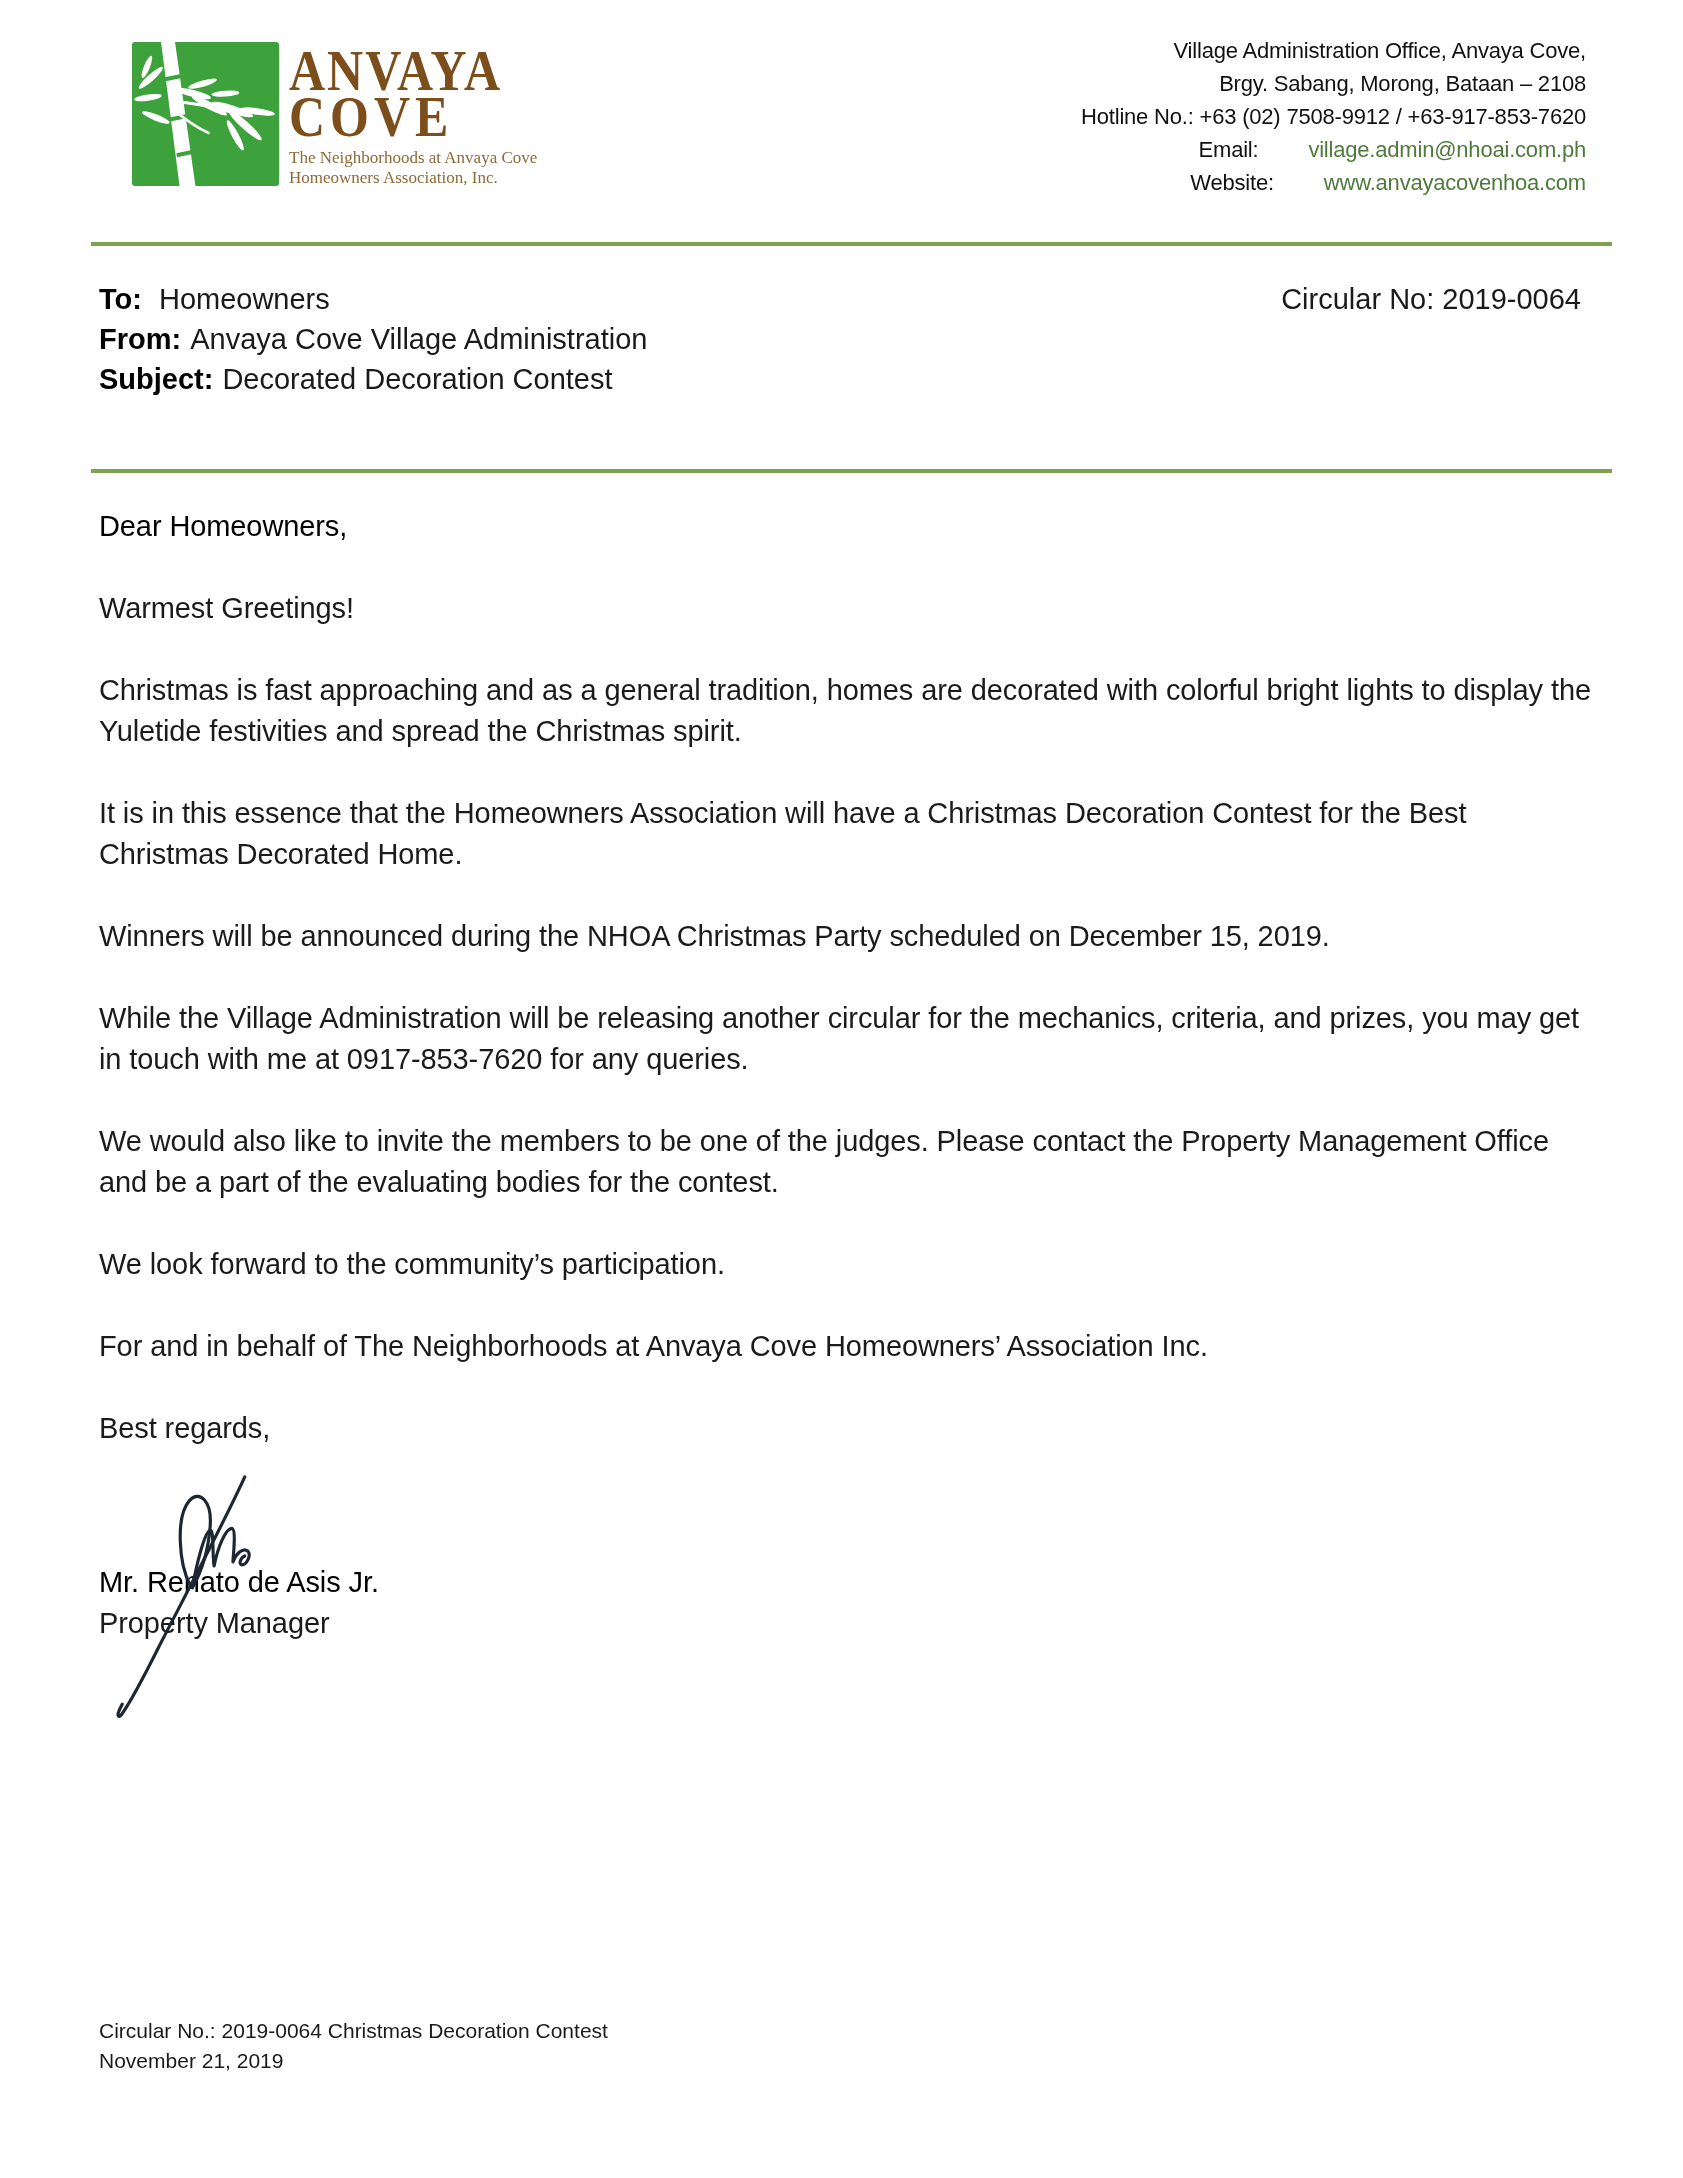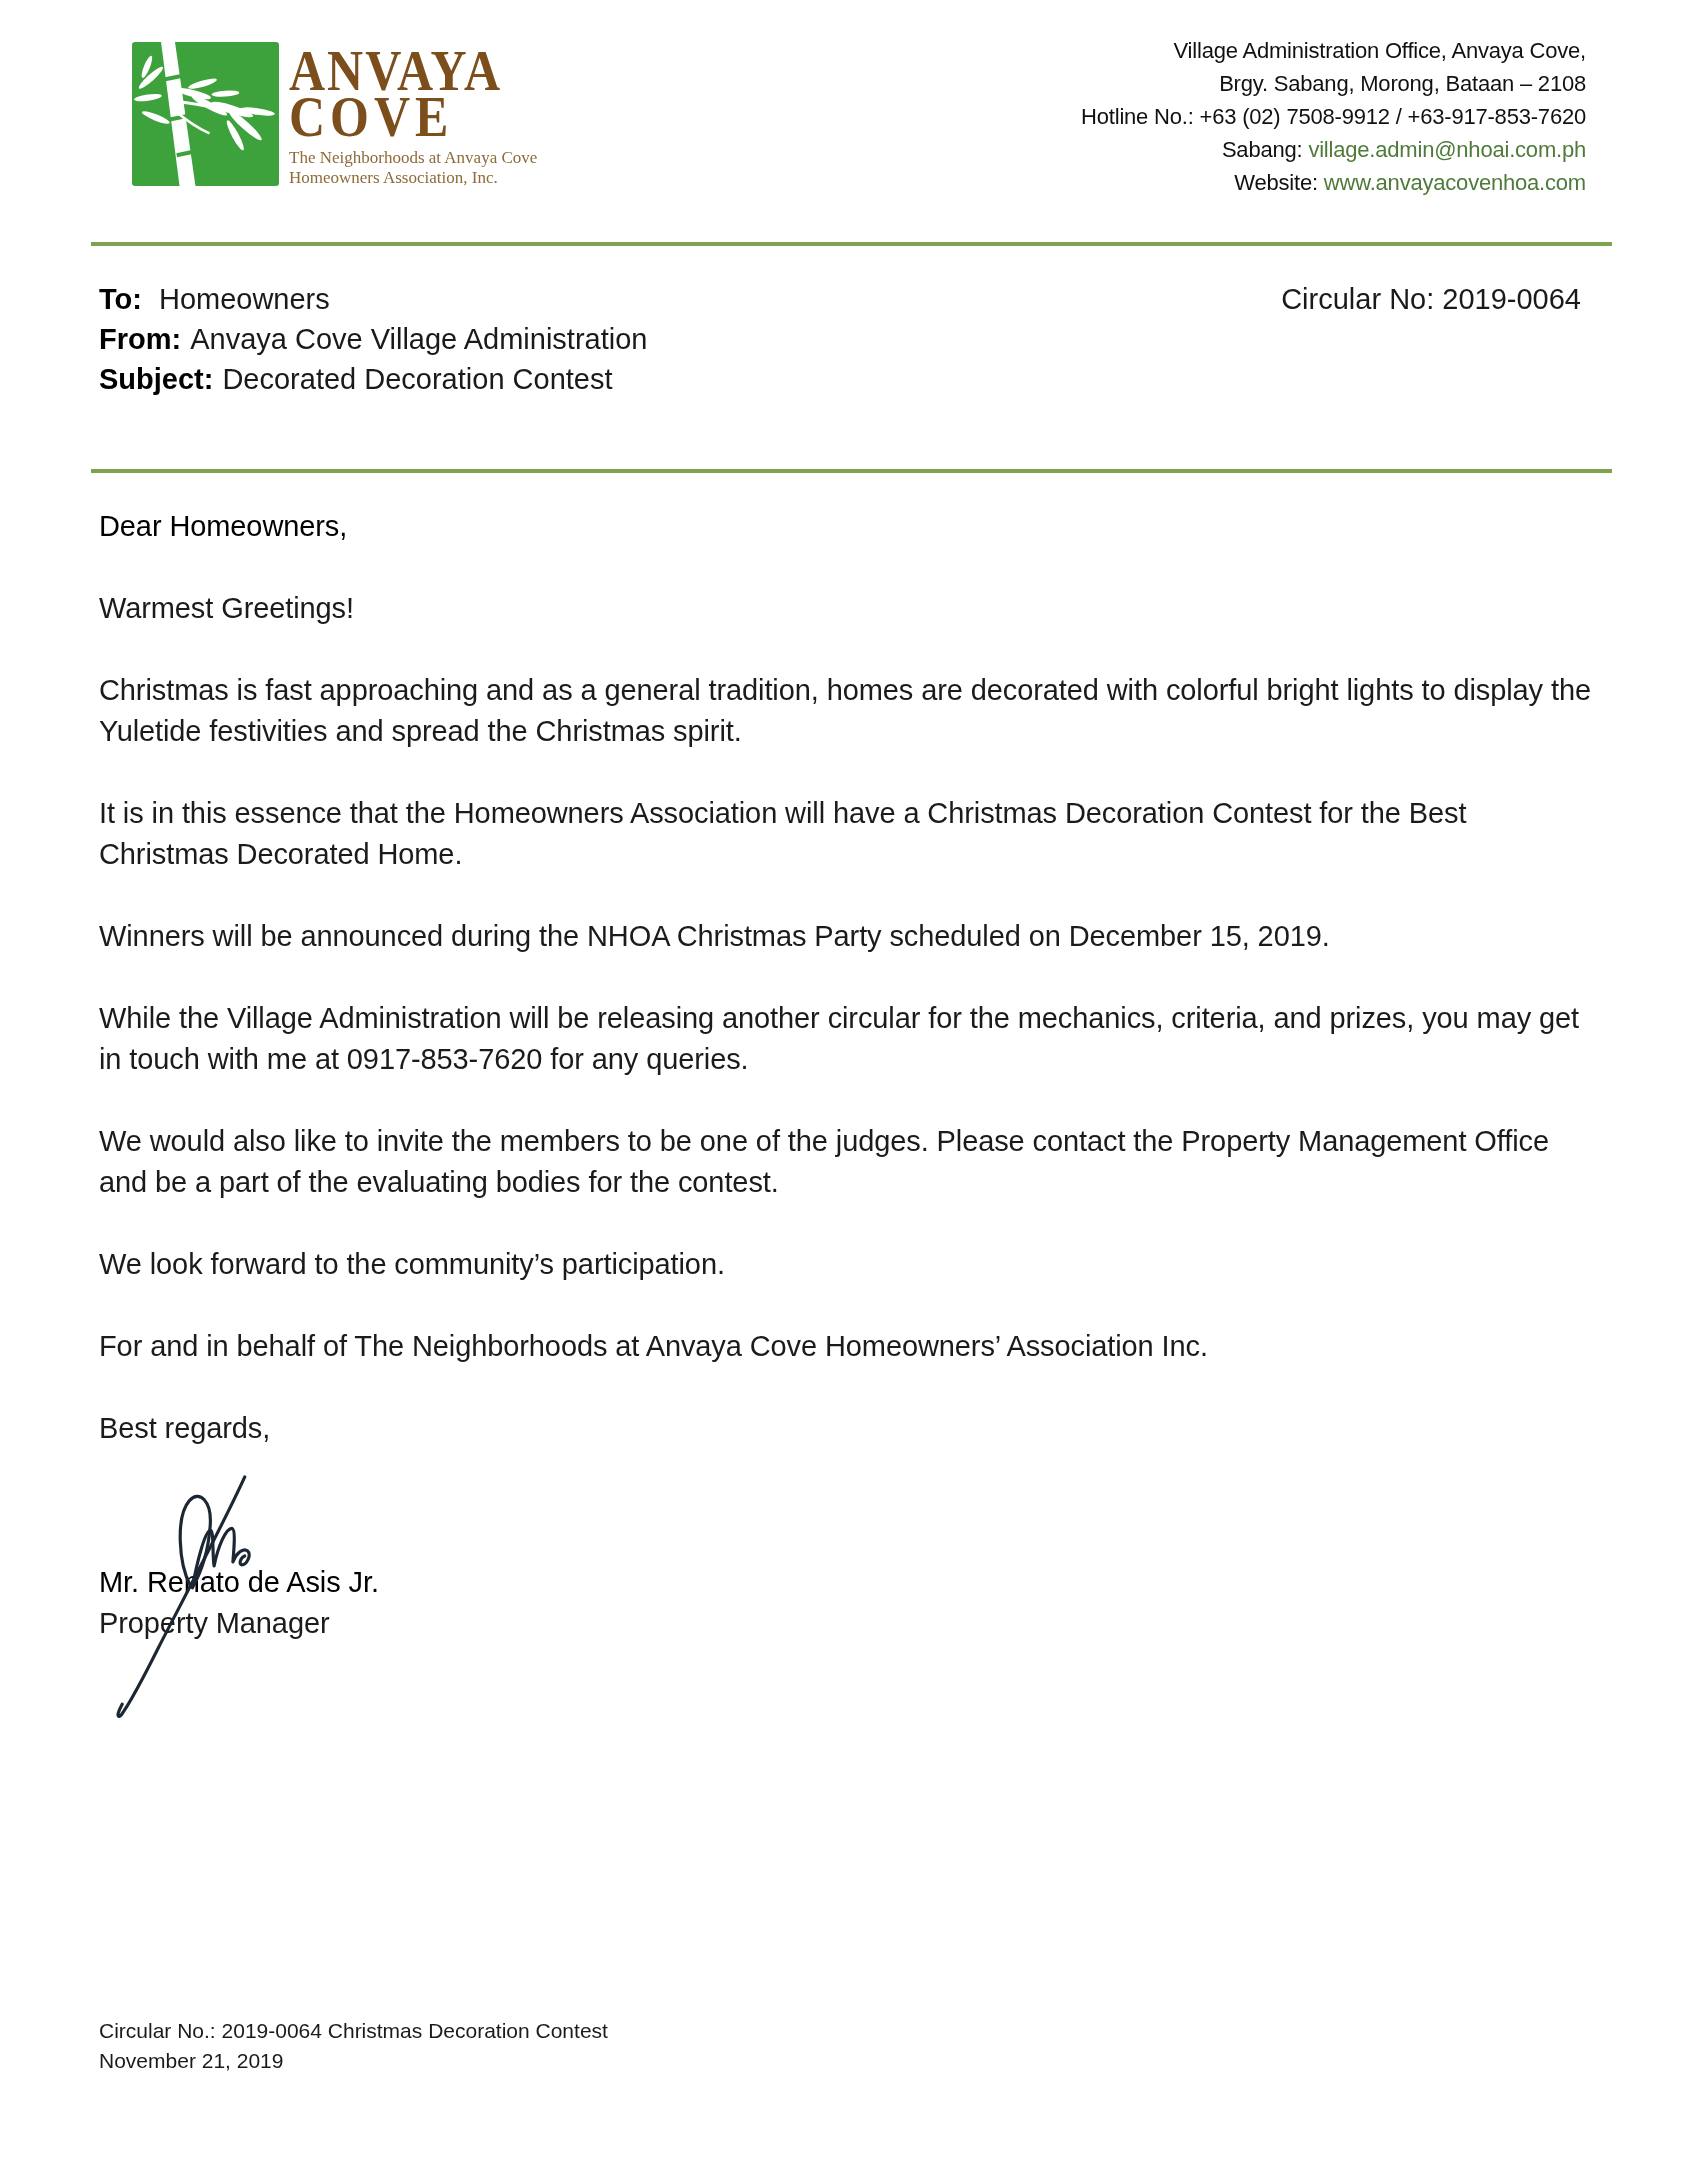--- a/index.html
+++ b/index.html
@@ -22,21 +22,21 @@
     font-family:"Liberation Serif", serif; font-size:17px; line-height:19px;
     color:#8e6b38; margin-top:1px; white-space:nowrap;
   }
   .logo-tagline.first { margin-top:12px; }
 
   .addr-block {
     position:absolute; top:34px; right:97px; text-align:right;
     font-size:22px; line-height:33px; letter-spacing:-0.2px; color:#111;
   }
   .addr-block a { text-decoration:none; cursor:pointer; }
-  .green-link { color:#4e7a3a; }
+  .green-link { color:#4e7a3a;margin-left:44px; }
 
   
   .rule { position:absolute; left:91px; width:1521px; height:4px; background:#7fa24d; }
   .rule.rule1 { top:242px; }
   .rule.rule2 { top:469px; }
 
   
   .meta-block { position:absolute; left:99px; top:279px; font-size:29px; line-height:40px; }
   .meta-row .lbl { font-weight:700; margin-right:9px; color:#000; }
   .meta-row .lbl.to-lbl { margin-right:17px; }
@@ -97,21 +97,21 @@
       <div class="logo-tagline first">The Neighborhoods at Anvaya Cove</div>
       <div class="logo-tagline">Homeowners Association, Inc.</div>
     </div>
   </div>
 
   <div class="addr-block">
     <div>Village Administration Office, Anvaya Cove,</div>
     <div>Brgy. Sabang, Morong, Bataan – 2108</div>
     <div>Hotline No.: +63 (02) 7508-9912 / +63-917-853-7620</div>
     <div>
-      <span>Sabang: </span><a class="green-link">village.admin@nhoai.com.ph</a>
+      <span>Email: </span><a class="green-link">village.admin@nhoai.com.ph</a>
     </div>
     <div>
       <span>Website: </span><a class="green-link">www.anvayacovenhoa.com</a>
     </div>
   </div>
 
   <div class="rule rule1"></div>
 
   <div class="meta-block">
     <div class="meta-row">

